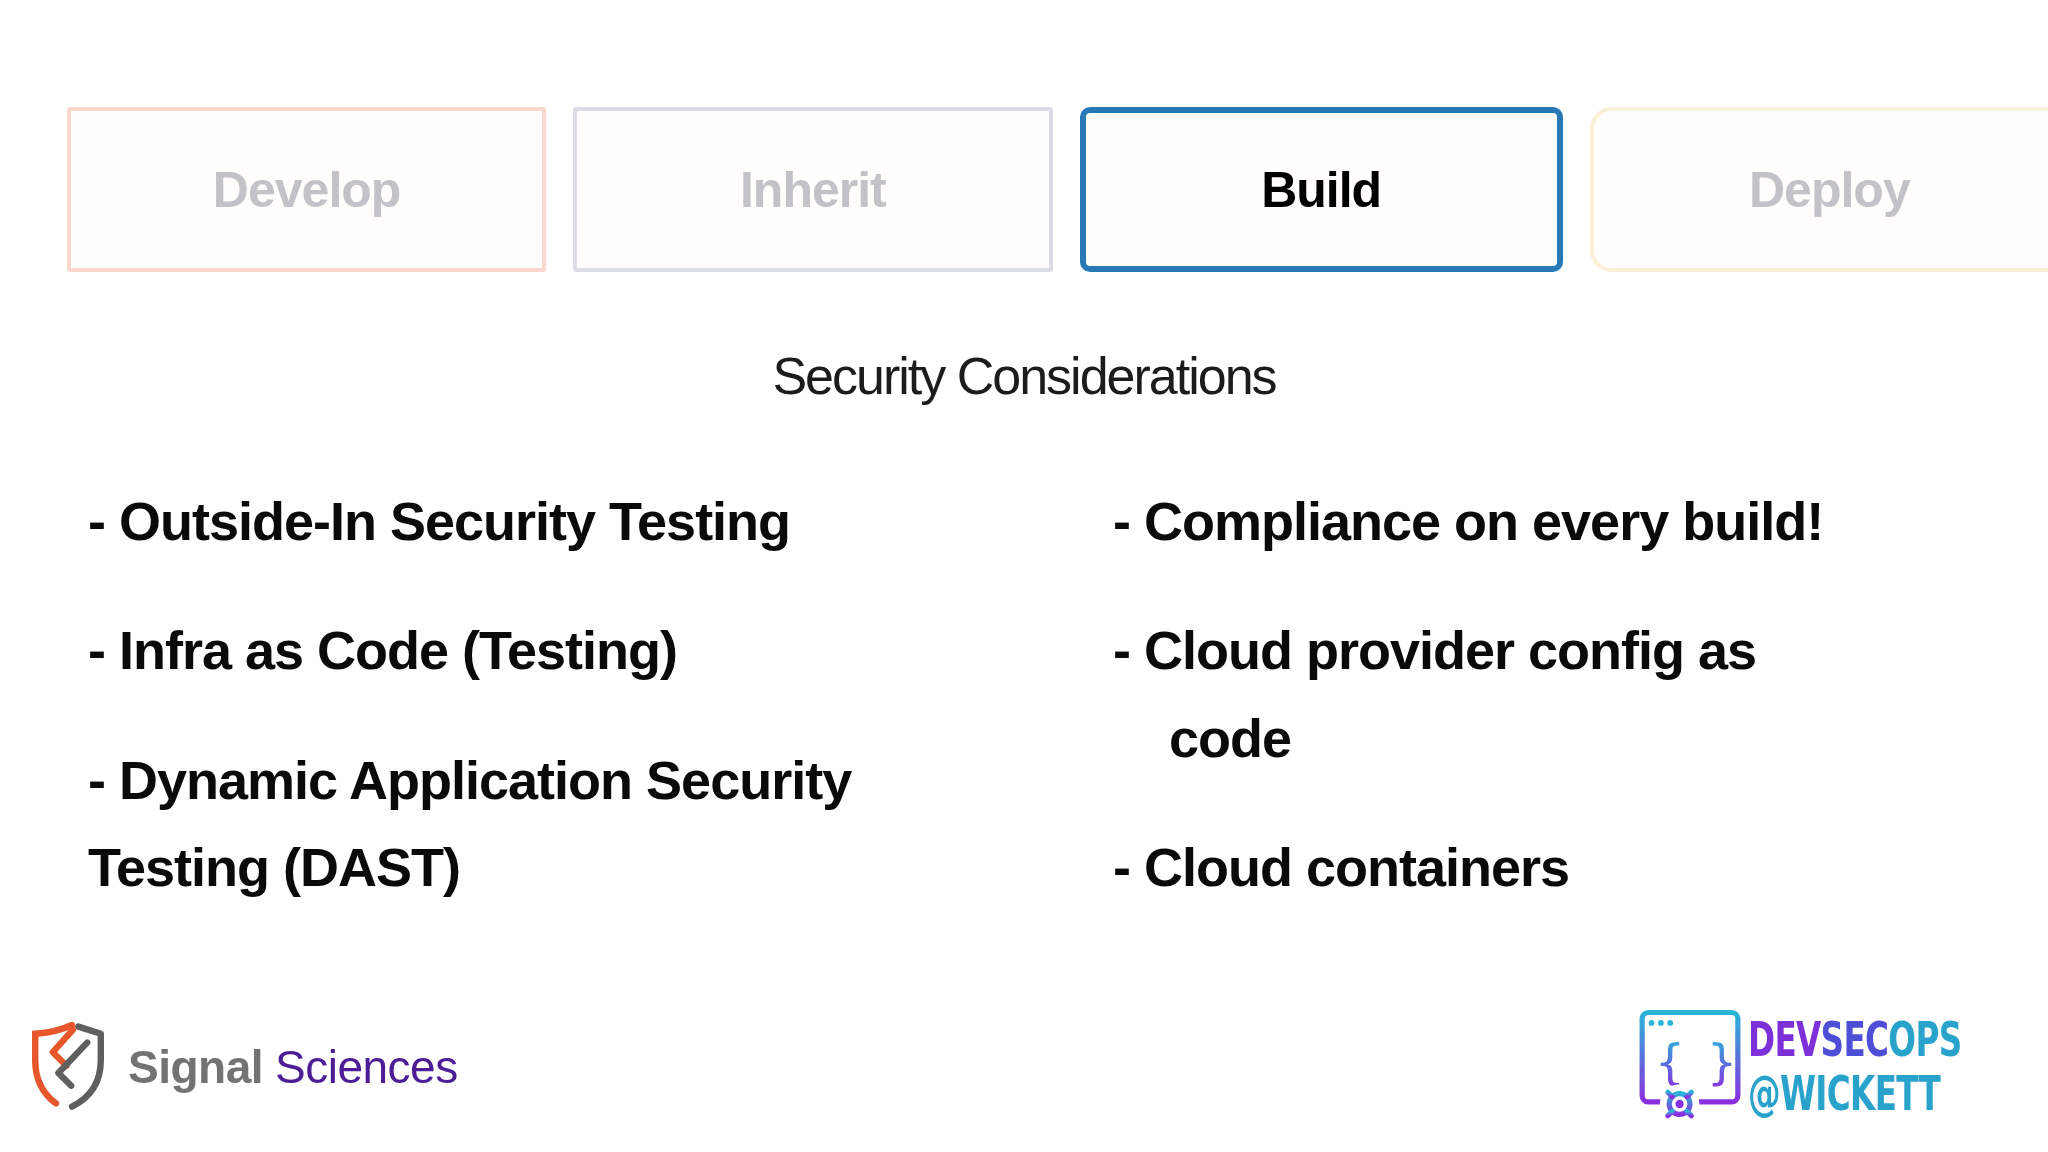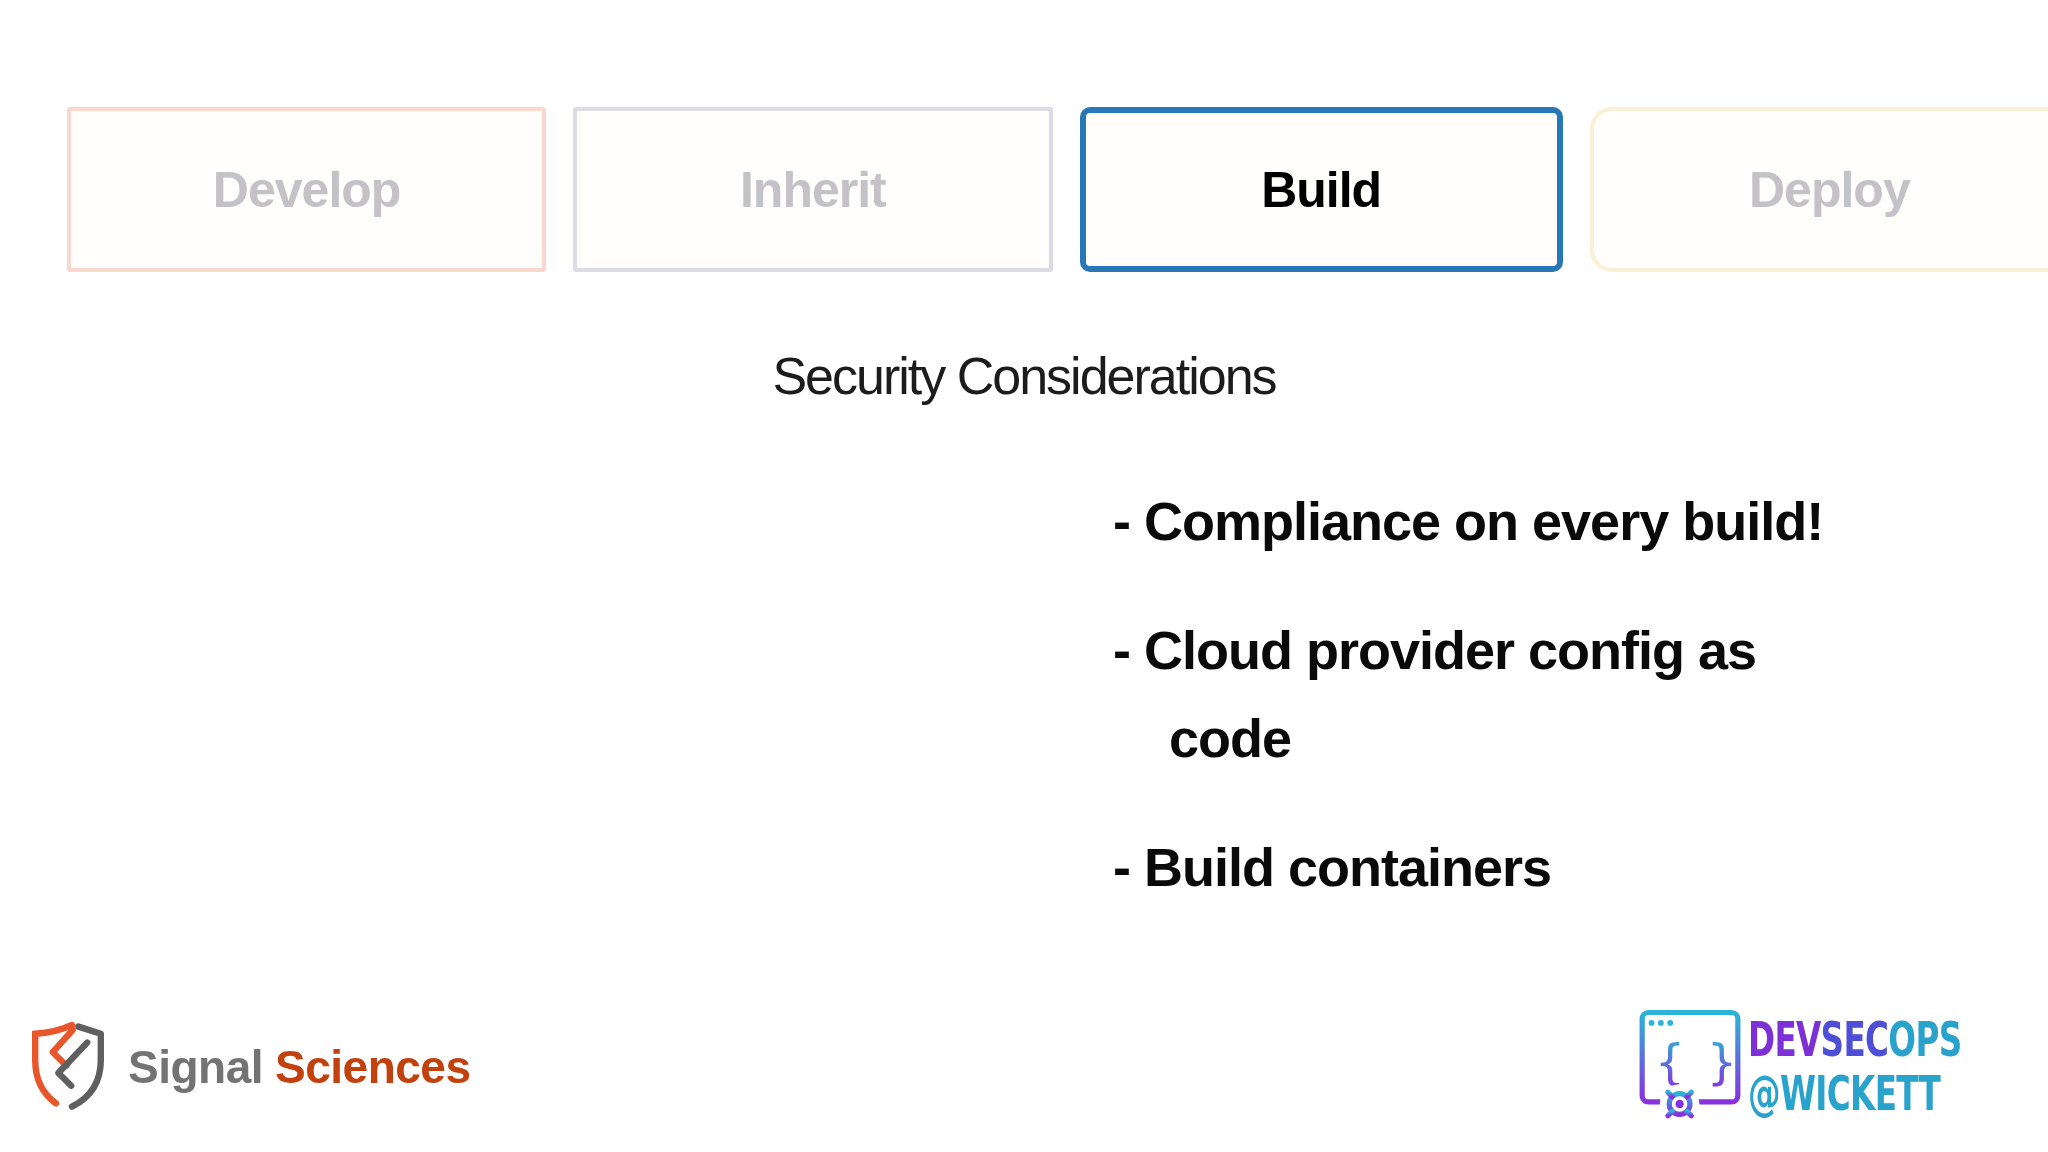--- a/index.html
+++ b/index.html
@@ -32,21 +32,21 @@
   .col{position:absolute;top:478px;font-size:54px;font-weight:700;color:#0a0a0a;letter-spacing:-1px;}
   .col .item{white-space:pre-line;line-height:1.62;margin-bottom:42px;}
   .col-left{left:88px;width:990px;}
   .col-right{left:1072px;width:930px;}
   .col-right .item{padding-left:56px;text-indent:-56px;margin-left:41px;}
 
   
   .sigsci{position:absolute;left:28px;top:1020px;display:flex;align-items:center;gap:20px;}
   .sig-text{font-size:46px;font-weight:700;letter-spacing:-0.5px;white-space:nowrap;}
   .sig-orange{color:#737373;}
-  .sig-gray{color:#c2410c;font-weight:700;margin-left:12px;}
+  .sig-gray{color:#4c1d95;font-weight:400;margin-left:12px;}
 
   
   .devsec{position:absolute;left:1638px;top:1006px;display:flex;align-items:center;gap:6px;}
   .ds-text{
     display:flex;flex-direction:column;font-family:"DejaVu Sans",sans-serif;
     font-weight:700;font-size:48px;line-height:1.12;letter-spacing:-1px;
     transform:scaleX(0.68);transform-origin:left center;white-space:nowrap;
   }
   .ds-dev{color:#7d2fd8;}
   .ds-sec{color:#4e4fd6;}
@@ -68,26 +68,32 @@
     <div class="stage stage-build">
       <span>Build</span>
     </div>
     <div class="stage stage-deploy">
       <span>Deploy</span>
     </div>
   </div>
 
   <div class="title">Security Considerations</div>
 
+  <div class="col col-left">
+    <div class="item">- Outside-In Security Testing</div>
+    <div class="item">- Infra as Code (Testing)</div>
+    <div class="item">- Dynamic Application Security
+Testing (DAST)</div>
+  </div>
 
   <div class="col col-right">
     <div class="item">- Compliance on every build!</div>
     <div class="item">- Cloud provider config as
 code</div>
-    <div class="item">- Build containers</div>
+    <div class="item">- Cloud containers</div>
   </div>
 
   <div class="sigsci">
     <span>
       <svg width="80" height="90" viewBox="0 0 100 112" fill="none" xmlns="http://www.w3.org/2000/svg">
         <path d="M55,6 C40,13 25,16 9,17 L9,50 C9,76 20,93 35,104" stroke="#e8562c" stroke-width="8" stroke-linecap="round" fill="none"></path>
         <path d="M63,8 L91,17 L91,50 C91,78 77,97 55,108" stroke="#5f5f5f" stroke-width="8" stroke-linecap="round" stroke-linejoin="round" fill="none"></path>
         <path d="M56,12 L31,40 L48,57" stroke="#e8562c" stroke-width="8" stroke-linecap="round" stroke-linejoin="round" fill="none"></path>
         <path d="M74,28 L38,66 L54,82" stroke="#5f5f5f" stroke-width="8" stroke-linecap="round" stroke-linejoin="round" fill="none"></path>
       </svg>

